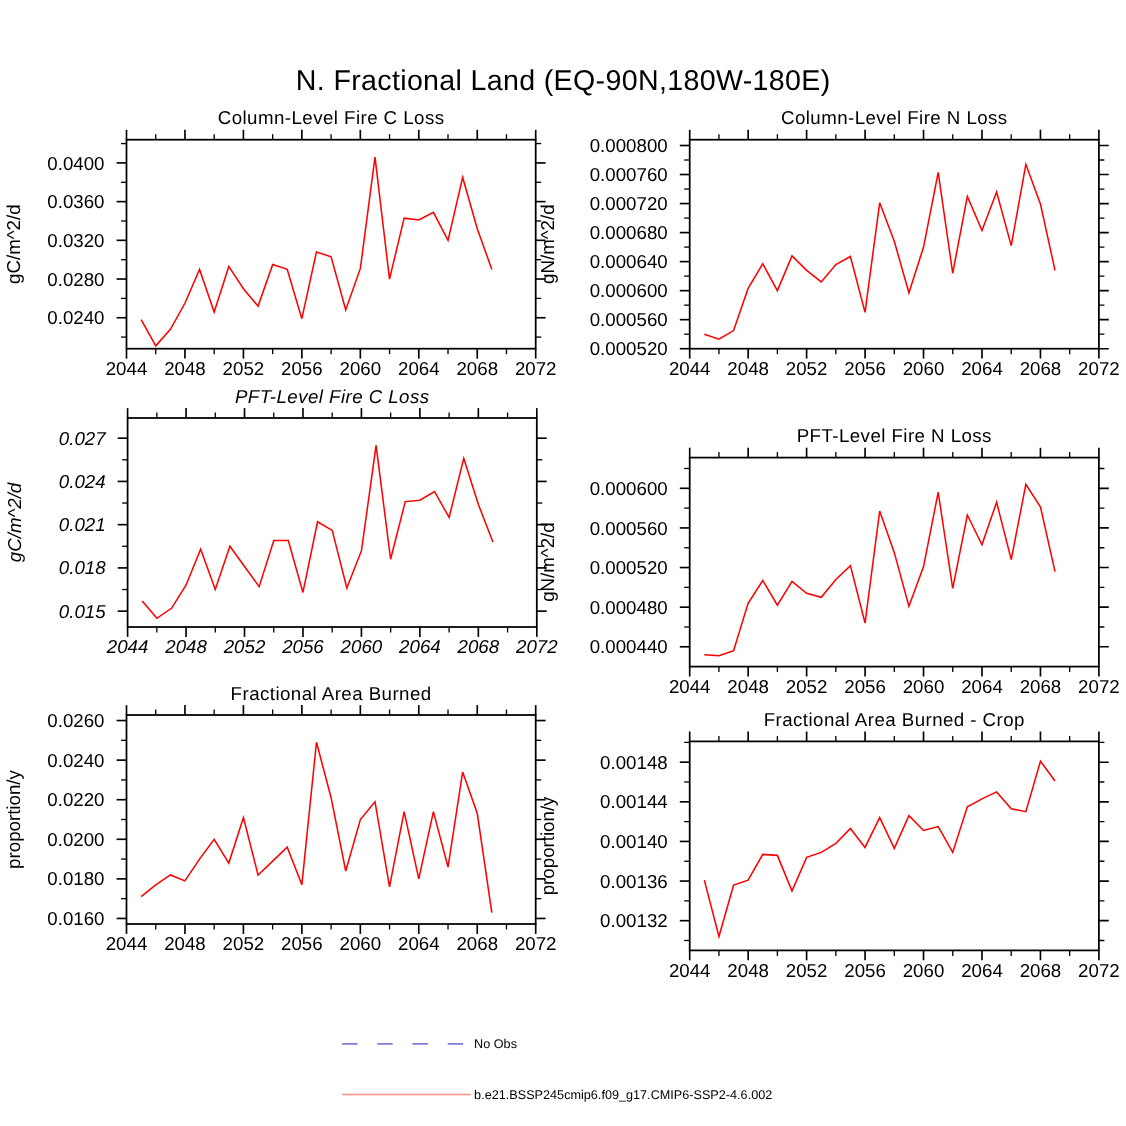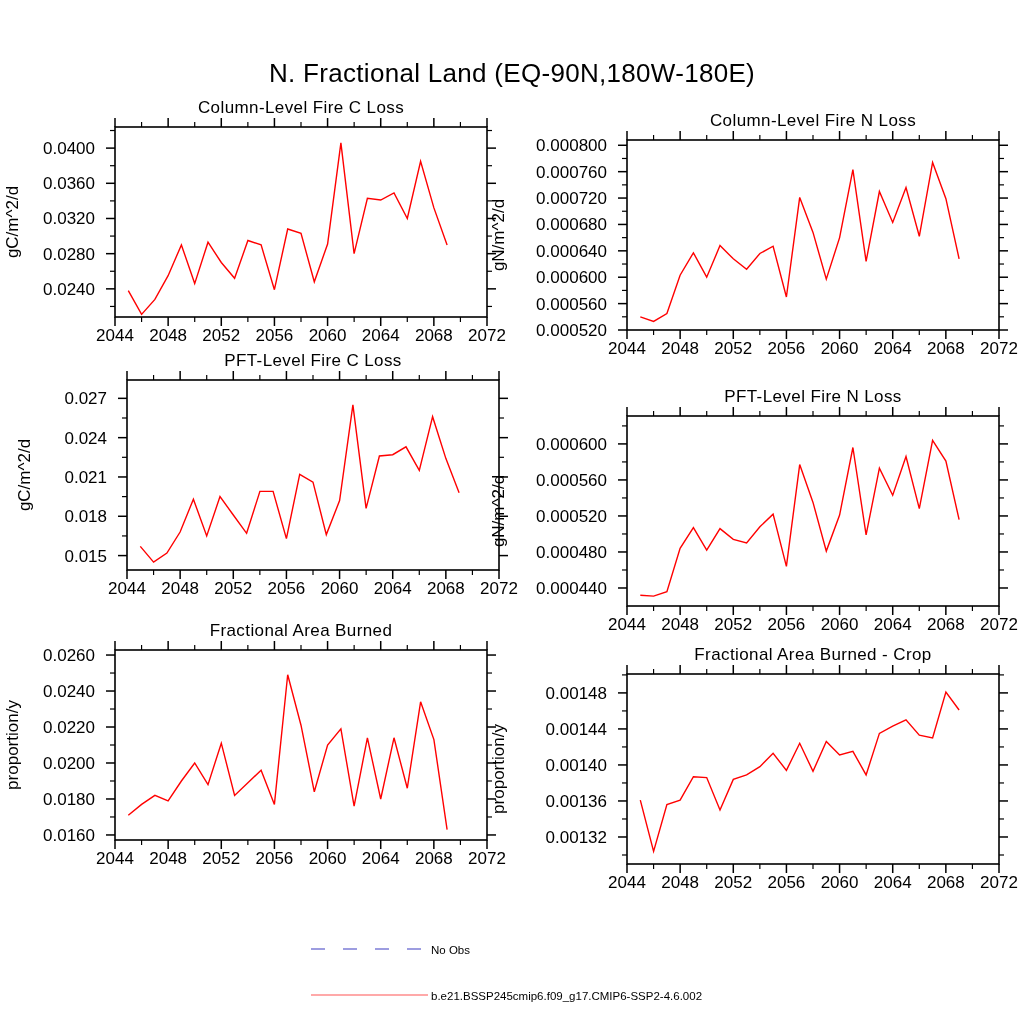--- a/index.html
+++ b/index.html
@@ -3,22 +3,22 @@
 <meta charset="utf-8">
 <style>
   html,body{margin:0;padding:0;background:#ffffff;}
   body{width:1024px;height:1024px;font-family:"Liberation Sans",sans-serif;}
   .page{position:relative;width:1024px;height:1024px;background:#fff;overflow:hidden;}
   .main-title{
     position:absolute;top:58px;left:0;width:1024px;
     text-align:center;font-size:26px;letter-spacing:.3px;color:#000;
   }
   .chart-cell{position:absolute;width:512px;height:260px;}
-  .cell0{left:0;top:95px;}   .cell1{left:512px;top:95px;margin-top:13px;}
-  .cell2{left:12px;top:348px;}  .cell3{left:512px;top:348px;margin-top:36px;}
+  .cell0{left:0;top:95px;}   .cell1{left:512px;top:95px;}
+  .cell2{left:1px;top:348px;font-style:italic;}  .cell3{left:512px;top:348px;margin-top:36px;}
   .cell4{left:0;top:598px;margin-top:20px;}  .cell5{left:512px;top:598px;margin-top:44px;}
   .chart-cell svg{overflow:visible;display:block;}
   svg text{fill:#000;font-family:"Liberation Sans",sans-serif;}
   .legend{position:absolute;left:0;top:0;width:1024px;height:788px;pointer-events:none;}
   .lg-line{position:absolute;overflow:visible;}
   .lg-line-noobs{left:311px;top:947px;}
   .lg-line-model{left:311px;top:993px;}
   .lg-label{position:absolute;font-size:11.5px;line-height:1;color:#000;white-space:nowrap;}
   .lg-label-noobs{left:431px;top:945px;}
   .lg-label-model{left:431px;top:991px;}

